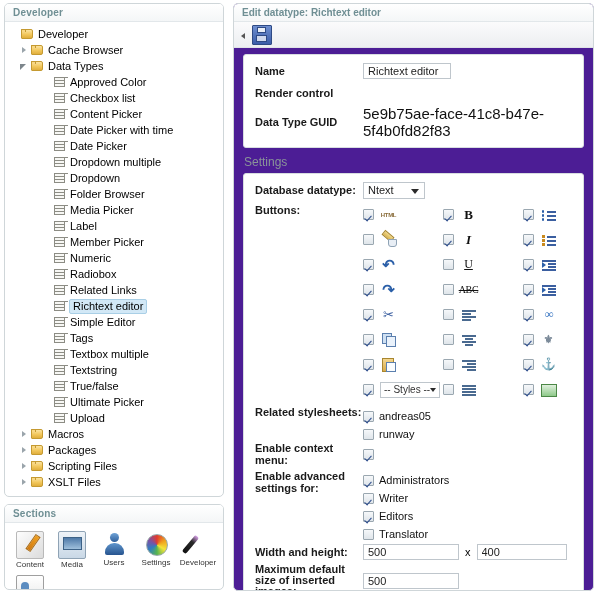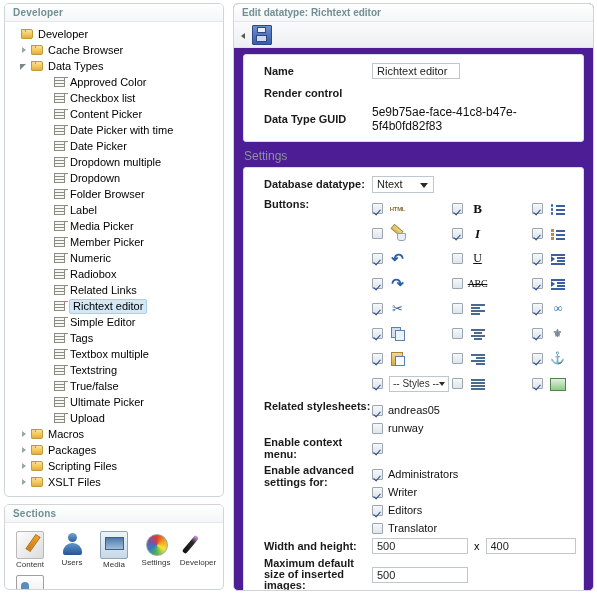--- a/index.html
+++ b/index.html
@@ -161,21 +161,21 @@
     content:"";position:absolute;left:4px;top:1px;width:9px;height:6px;
     background:#e9eef7;border:1px solid #2e4a85;box-sizing:border-box;
   }
   #save-button::after{
     content:"";position:absolute;left:3px;top:9px;width:11px;height:7px;
     background:#cfd9ee;border:1px solid #2e4a85;box-sizing:border-box;
   }
   #form-area{padding:6px 9px 0 9px;}
   .field-box{
     border:1px solid #d8dde1;border-radius:3px;
-    padding:6px 8px 6px 20px;background:#fff;
+    padding:6px 8px 6px 11px;background:#fff;
   }
   .frow{display:flex;align-items:center;min-height:20px;margin-bottom:2px;}
   .flabel{
     width:108px;min-width:108px;
     font-size:11px;font-weight:bold;color:#1a1a1a;
   }
   .flabel.tall{align-self:flex-start;padding-top:2px;}
   .txtinput{
     height:16px;border:1px solid #bfc6cc;background:#fff;
     font-family:"Liberation Sans",sans-serif;font-size:11px;
@@ -184,21 +184,21 @@
   .selectbox{
     height:17px;border:1px solid #bfc6cc;background:#fff;
     font-size:11px;color:#222;box-sizing:border-box;
     display:flex;align-items:center;padding:0 4px;position:relative;
   }
   .selectbox .caret{
     position:absolute;right:5px;top:6px;width:0;height:0;
     border-left:4px solid transparent;border-right:4px solid transparent;
     border-top:5px solid #2a2a2a;
   }
-  .plainvalue{font-size:12px;color:#111;}
+  .plainvalue{font-size:15px;color:#111;}
   #settings-title{
     font-size:12px;color:#8a9499;margin:7px 0 4px 1px;
     font-family:"Liberation Sans",sans-serif;
   }
   
   .cb{
     width:11px;height:11px;min-width:11px;
     border:1px solid #9aa7b0;border-radius:1px;box-sizing:border-box;
     background:linear-gradient(to bottom,#f6f8fa,#dfe5ea);
     position:relative;display:inline-block;cursor:pointer;
@@ -327,26 +327,26 @@
           <span class="tree-label">Dropdown</span>
         </div>
         <div class="tree-item lvl2">
           <span class="twisty "></span>
           <span class="ico datatype"></span>
           <span class="tree-label">Folder Browser</span>
         </div>
         <div class="tree-item lvl2">
           <span class="twisty "></span>
           <span class="ico datatype"></span>
+          <span class="tree-label">Media Picker</span>
+        </div>
+        <div class="tree-item lvl2">
+          <span class="twisty "></span>
+          <span class="ico datatype"></span>
           <span class="tree-label">Label</span>
-        </div>
-        <div class="tree-item lvl2">
-          <span class="twisty "></span>
-          <span class="ico datatype"></span>
-          <span class="tree-label">Media Picker</span>
         </div>
         <div class="tree-item lvl2">
           <span class="twisty "></span>
           <span class="ico datatype"></span>
           <span class="tree-label">Member Picker</span>
         </div>
         <div class="tree-item lvl2">
           <span class="twisty "></span>
           <span class="ico datatype"></span>
           <span class="tree-label">Numeric</span>
@@ -425,26 +425,26 @@
   </div>
 
   <div class="panel" id="sections-panel">
     <div class="panel-header">Sections</div>
     <div id="sections-body">
         <div class="section-item">
           <div class="section-glyph g-content"></div>
           <div>Content</div>
         </div>
         <div class="section-item">
+          <div class="section-glyph g-media"></div>
+          <div>Media</div>
+        </div>
+        <div class="section-item">
           <div class="section-glyph g-users"></div>
           <div>Users</div>
-        </div>
-        <div class="section-item">
-          <div class="section-glyph g-media"></div>
-          <div>Media</div>
         </div>
         <div class="section-item">
           <div class="section-glyph g-settings"></div>
           <div>Settings</div>
         </div>
         <div class="section-item">
           <div class="section-glyph g-developer"></div>
           <div>Developer</div>
         </div>
         <div class="section-item">

